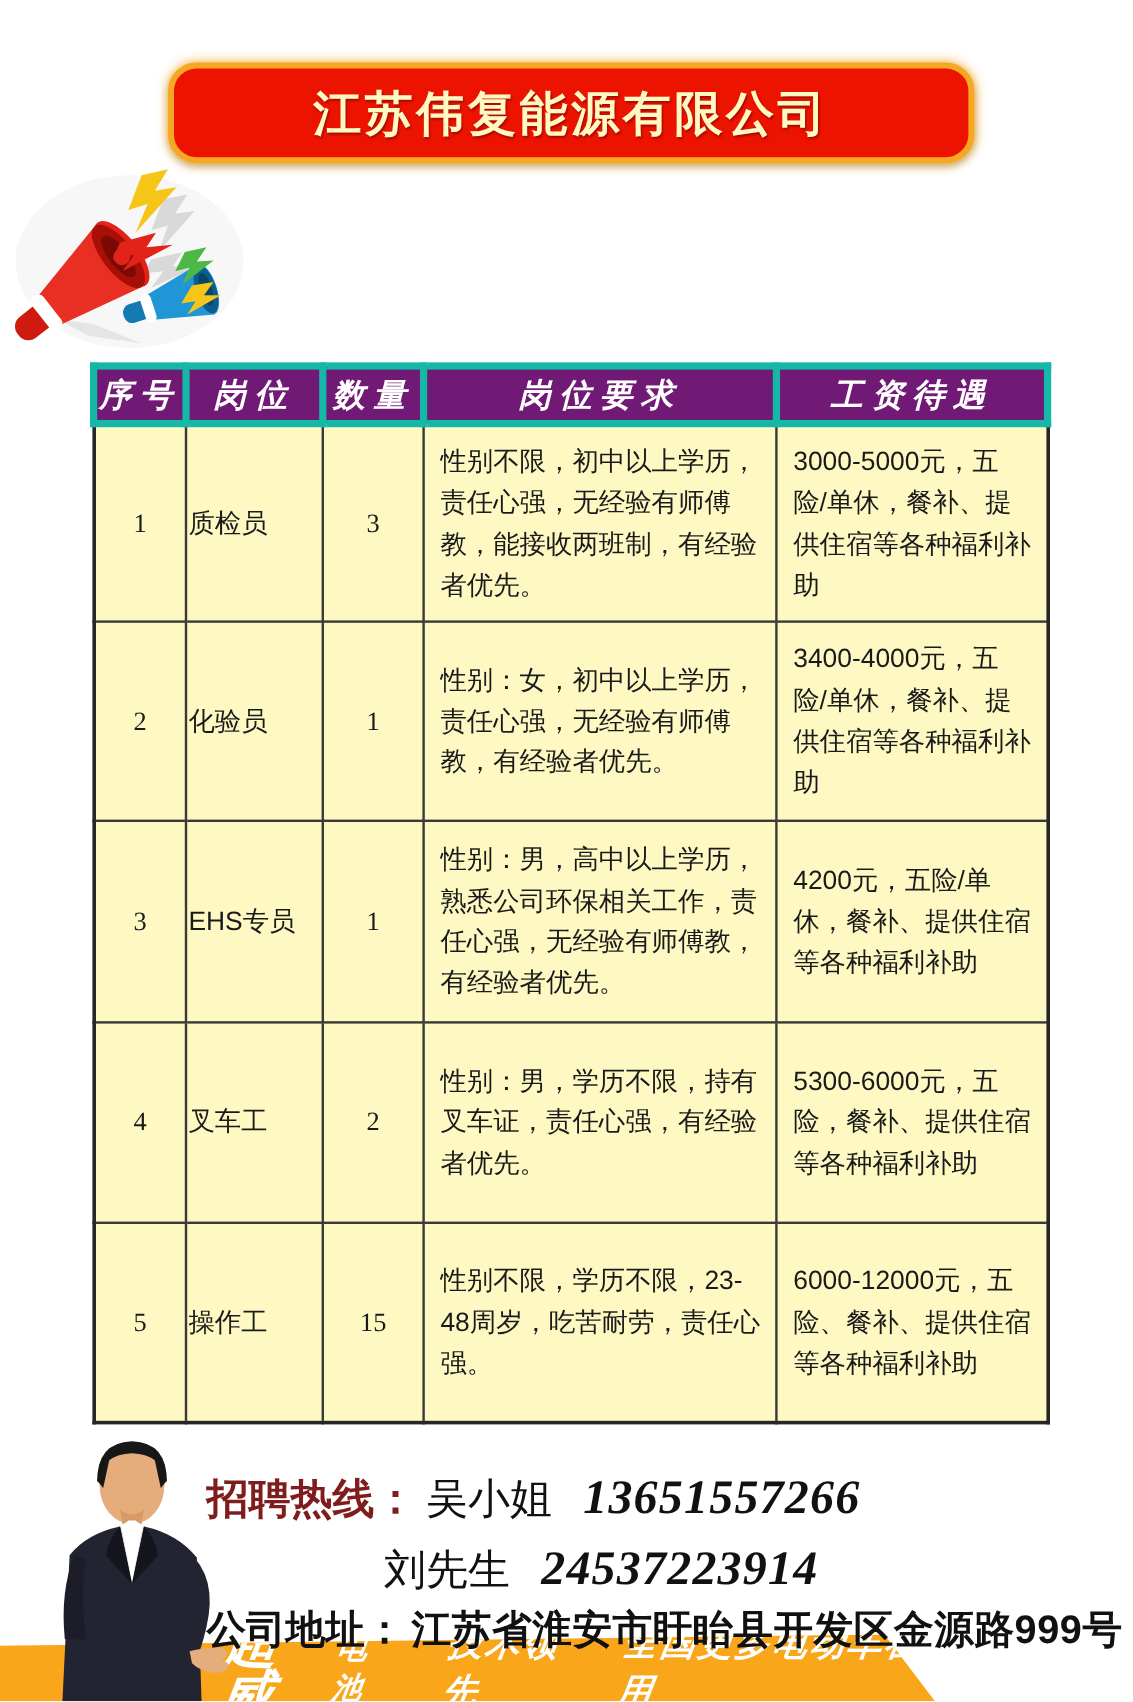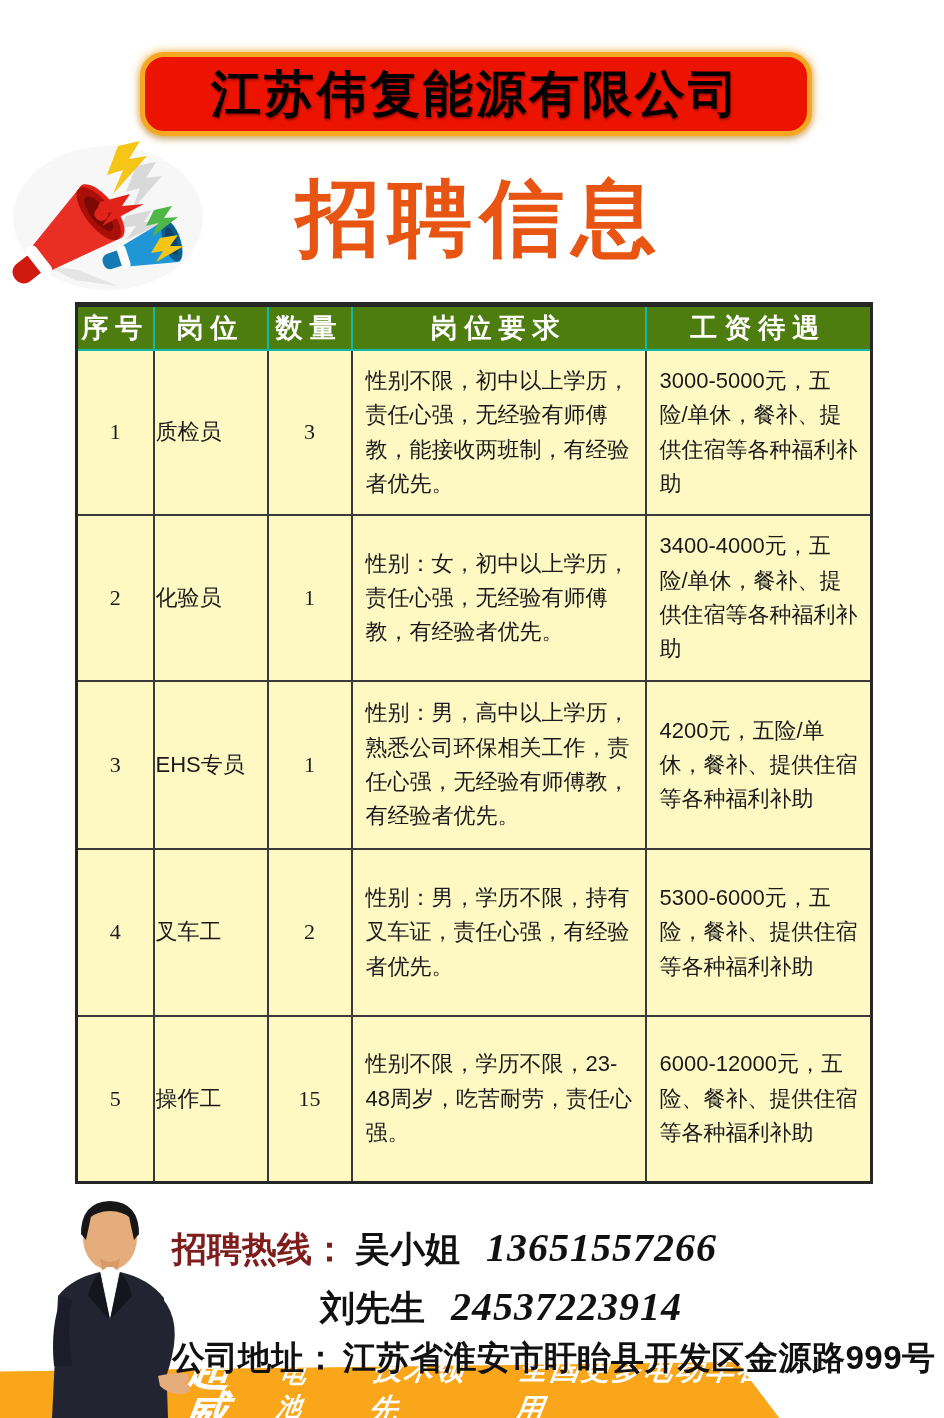--- a/index.html
+++ b/index.html
@@ -8,60 +8,60 @@
     overflow:hidden;font-family:"Liberation Sans",sans-serif;
   }
   
   .company-banner{
     position:absolute;left:140px;top:52px;width:672px;height:84px;
     background:#ec1400;border:5px solid #f7a823;border-radius:24px;
     box-shadow:0 0 10px rgba(247,168,35,.9),0 3px 6px rgba(0,0,0,.25);
     display:flex;align-items:center;justify-content:center;box-sizing:border-box;
   }
   .company-banner span{
-    color:#000000;font-size:50px;font-weight:bold;letter-spacing:3px;
+    color:#fef9c3;font-size:40px;font-weight:bold;letter-spacing:3px;
     text-shadow:1px 2px 2px rgba(120,0,0,.6);white-space:nowrap;
   }
   
   .poster-title{
     position:absolute;left:240px;top:162px;width:480px;text-align:center;
     font-size:84px;font-weight:900;color:#e85513;letter-spacing:8px;
     font-family:"Liberation Serif",serif;white-space:nowrap;
   }
   .megaphone{position:absolute;left:8px;top:138px;width:200px;height:158px;}
   
   table.jobs{
     position:absolute;left:75px;top:302px;width:795px;
     border-collapse:collapse;table-layout:fixed;background:#ffffff;
     border:3px solid #262626;border-top-width:5px;
   }
   table.jobs th{
-    background:#4d7c0f;color:#ffffff;font-size:27px;font-weight:bold;
-    letter-spacing:7px;height:38px;border:2px solid #14b8a6;padding:2px 0;
+    background:#701a75;color:#ffffff;font-size:27px;font-weight:bold;
+    letter-spacing:7px;height:38px;border:6px solid #14b8a6;padding:2px 0;font-style:italic;
   }
   table.jobs td{
     border:2px solid #3a3a3a;font-size:22px;color:#1a1a1a;
     line-height:1.56;vertical-align:middle;background:#fef9c3;
   }
   td.c{text-align:left;font-size:29px;margin-top:43px;}
   td.num{font-family:"Liberation Serif",serif;font-size:31px;text-align:center;}
   td.t{text-align:left;padding:10px 12px 10px 13px;}
   tbody tr:nth-child(1){height:165px;}
   tbody tr:nth-child(2){height:166px;}
   tbody tr:nth-child(3){height:168px;}
   tbody tr:nth-child(4){height:167px;}
   tbody tr:nth-child(5){height:166px;}
   
   .contact{position:absolute;left:0;top:0;width:944px;height:1418px;pointer-events:none;z-index:3;}
   .cl{position:absolute;white-space:nowrap;}
   .cl1{left:172px;top:1224px;}
   .cl2{left:320px;top:1283px;}
   .cl3{left:172px;top:1336px;}
   .hotline-label{color:#7f1d1d;font-weight:bold;font-size:35px;}
-  .cname{color:#111;font-weight:bold;font-size:35px;margin-left:8px;}
+  .cname{color:#111;font-weight:normal;font-size:35px;margin-left:8px;}
   .cphone{color:#111;font-weight:bold;font-size:40px;margin-left:26px;
           font-family:"Liberation Serif",serif;letter-spacing:1px;font-style:italic;}
   .addr-label{color:#111;font-weight:bold;font-size:33px;}
   .addr{color:#111;font-weight:bold;font-size:33px;margin-left:6px;letter-spacing:0.5px;}
   
   .footer-banner{
     position:absolute;left:0;top:1362px;width:784px;height:56px;background:#f9a61a;
     clip-path:polygon(0 17%,94% 0,99.4% 100%,0 100%);
     display:flex;align-items:center;box-sizing:border-box;padding-left:184px;z-index:1;
     color:#ffffff;font-style:italic;font-weight:bold;
@@ -109,21 +109,20 @@
     </g>
 
     <g fill="#f5c518">
       <path d="M110,8 l22,-5 -11,18 18,-3 -34,38 10,-24 -16,5 z"></path>
       <path d="M152,100 l18,-3 -8,11 14,0 -28,16 7,-11 -12,2 z"></path>
     </g>
     <path d="M92,64 l30,-8 -8,12 22,-2 -42,22 10,-14 -18,4 z" fill="#e2231a"></path>
     <path d="M146,72 l18,-4 -8,12 14,-1 -26,20 6,-14 -12,3 z" fill="#4db848"></path>
   </svg>
 
-  <div class="poster-title">招聘信息</div>
 
   <table class="jobs">
     <colgroup>
       <col style="width:77px">
         <col style="width:114px">
         <col style="width:84px">
       <col style="width:294px">
         <col style="width:226px">
     </colgroup>
     <thead>

